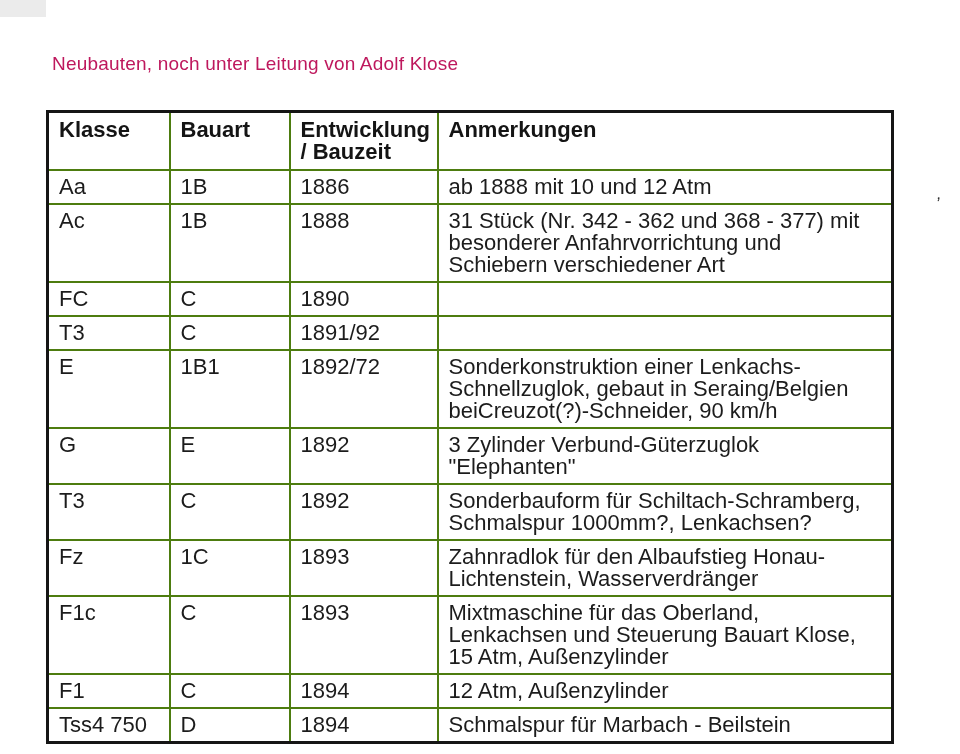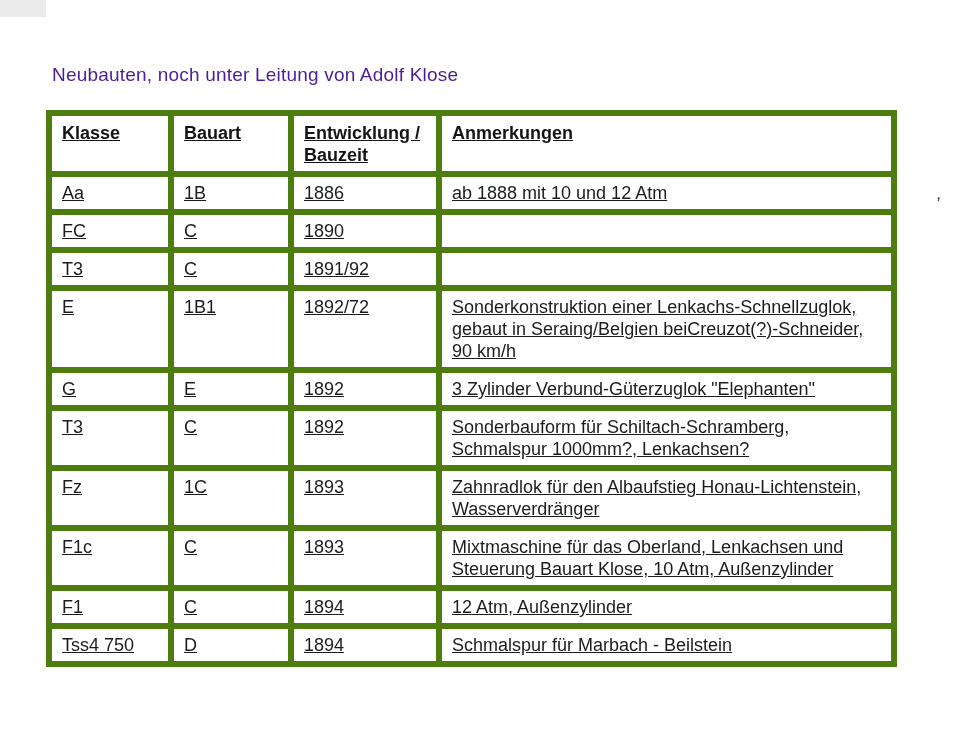--- a/index.html
+++ b/index.html
@@ -19,50 +19,49 @@
     position: absolute;
     left: 0;
     top: 0;
     width: 46px;
     height: 17px;
     background: #ebebeb;
   }
   .doc-title {
     position: absolute;
     left: 52px;
-    top: 64px;
+    top: 53px;
     font-size: 19px;
     letter-spacing: 0.2px;
-    color: #4c1d95;
+    color: #be185d;
     white-space: nowrap;
   }
   table.loco-table {
     position: absolute;
     left: 46px;
     top: 110px;
     width: 845px;
     border-collapse: collapse;
     table-layout: fixed;
     border: 3px solid #151515;
   }
   table.loco-table col.c1 { width: 122px; }
   table.loco-table col.c2 { width: 120px; }
   table.loco-table col.c3 { width: 148px; }
   table.loco-table col.c4 { width: 455px; }
   table.loco-table th,
   table.loco-table td {
-    border: 6px solid #4d7c0f;
+    border: 2px solid #4d7c0f;
     vertical-align: top;
     text-align: left;
-    font-size: 18px;
+    font-size: 22px;
     line-height: 22px;
     padding: 5px 8px 5px 10px;
     overflow: hidden;
     color: #1c1c1c;
-    text-decoration: underline;
   }
   table.loco-table th {
     font-weight: bold;
     height: 58px;
     box-sizing: border-box;
     padding-top: 6px;
     color: #141414;
   }
   table.loco-table tr.single td {
     height: 33px;
@@ -100,20 +99,26 @@
       <th>Anmerkungen</th>
     </tr>
   </thead>
   <tbody id="table-body">
       <tr class="single">
         <td>Aa</td>
         <td>1B</td>
         <td>1886</td>
         <td>ab 1888 mit 10 und 12 Atm</td>
       </tr>
+      <tr>
+        <td>Ac</td>
+        <td>1B</td>
+        <td>1888</td>
+        <td>31 Stück (Nr. 342 - 362 und 368 - 377) mit besonderer Anfahrvorrichtung und Schiebern verschiedener Art</td>
+      </tr>
       <tr class="single">
         <td>FC</td>
         <td>C</td>
         <td>1890</td>
         <td></td>
       </tr>
       <tr class="single">
         <td>T3</td>
         <td>C</td>
         <td>1891/92</td>
@@ -140,21 +145,21 @@
       <tr>
         <td>Fz</td>
         <td>1C</td>
         <td>1893</td>
         <td>Zahnradlok für den Albaufstieg Honau-Lichtenstein, Wasserverdränger</td>
       </tr>
       <tr>
         <td>F1c</td>
         <td>C</td>
         <td>1893</td>
-        <td>Mixtmaschine für das Oberland, Lenkachsen und Steuerung Bauart Klose, 10 Atm, Außenzylinder</td>
+        <td>Mixtmaschine für das Oberland, Lenkachsen und Steuerung Bauart Klose, 15 Atm, Außenzylinder</td>
       </tr>
       <tr class="single">
         <td>F1</td>
         <td>C</td>
         <td>1894</td>
         <td>12 Atm, Außenzylinder</td>
       </tr>
       <tr class="single">
         <td>Tss4 750</td>
         <td>D</td>

